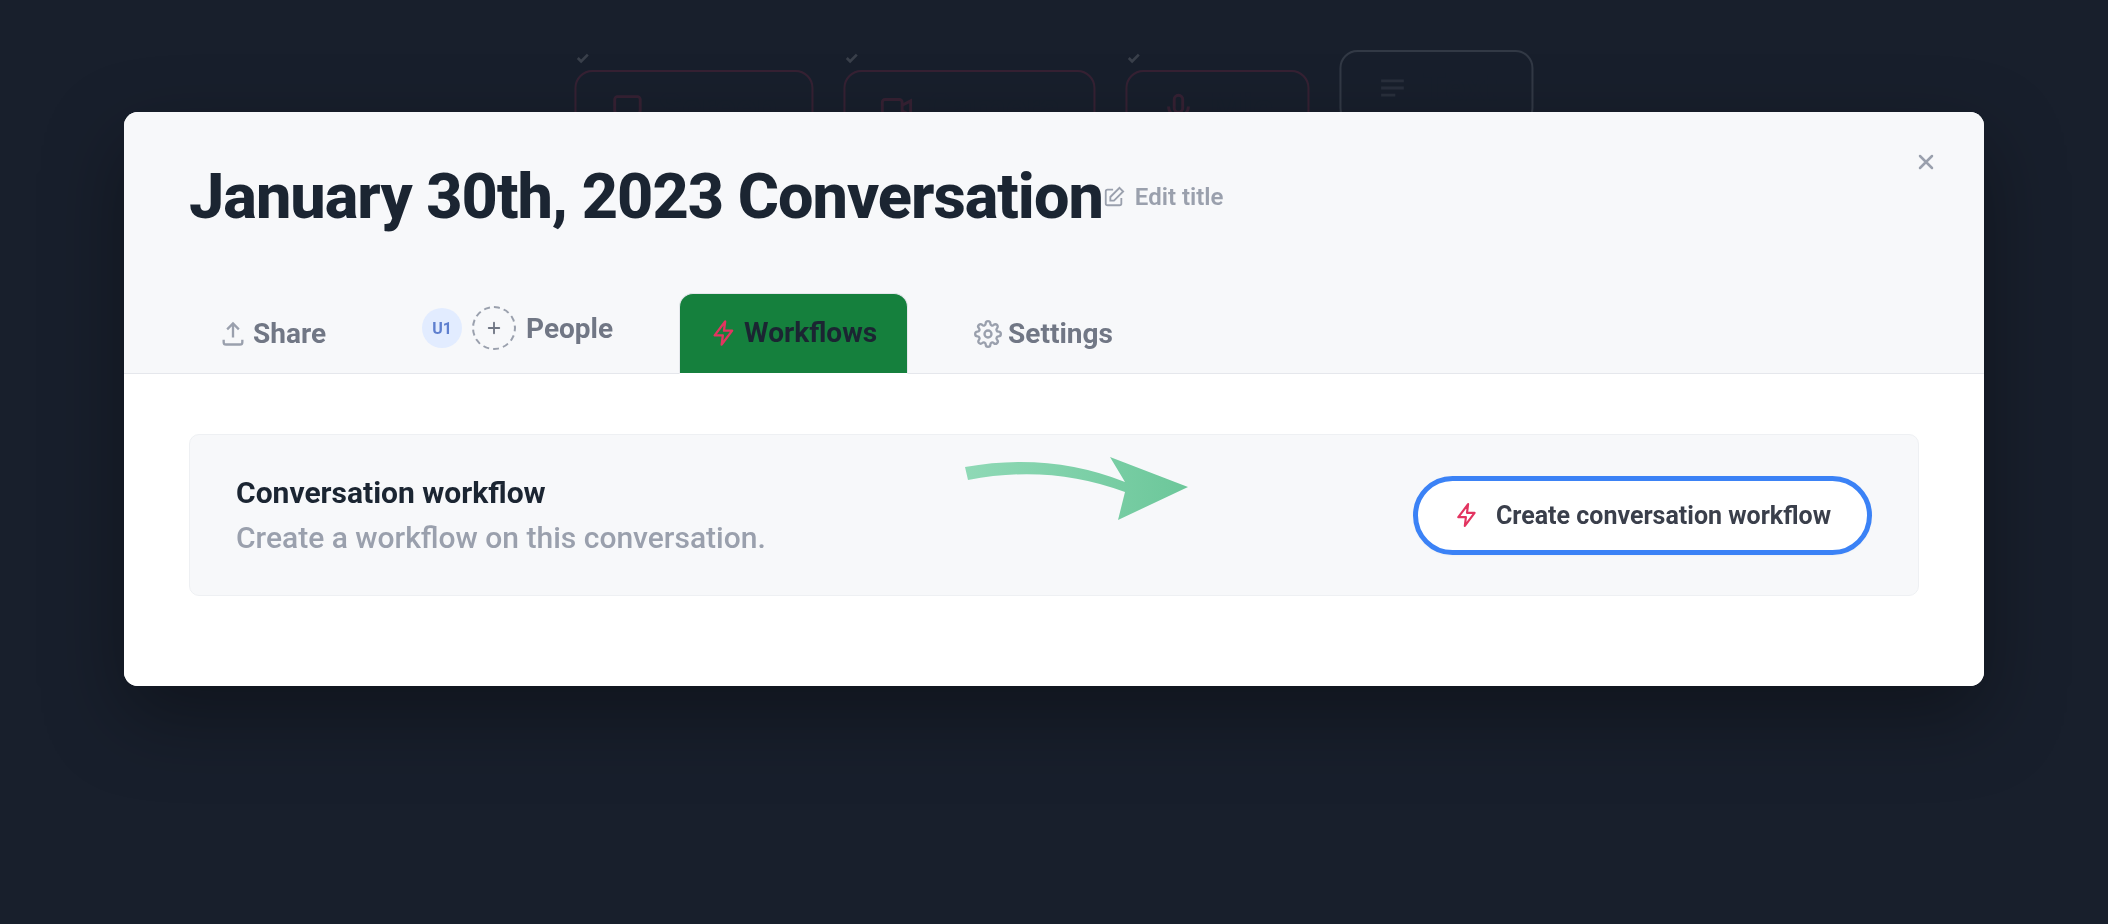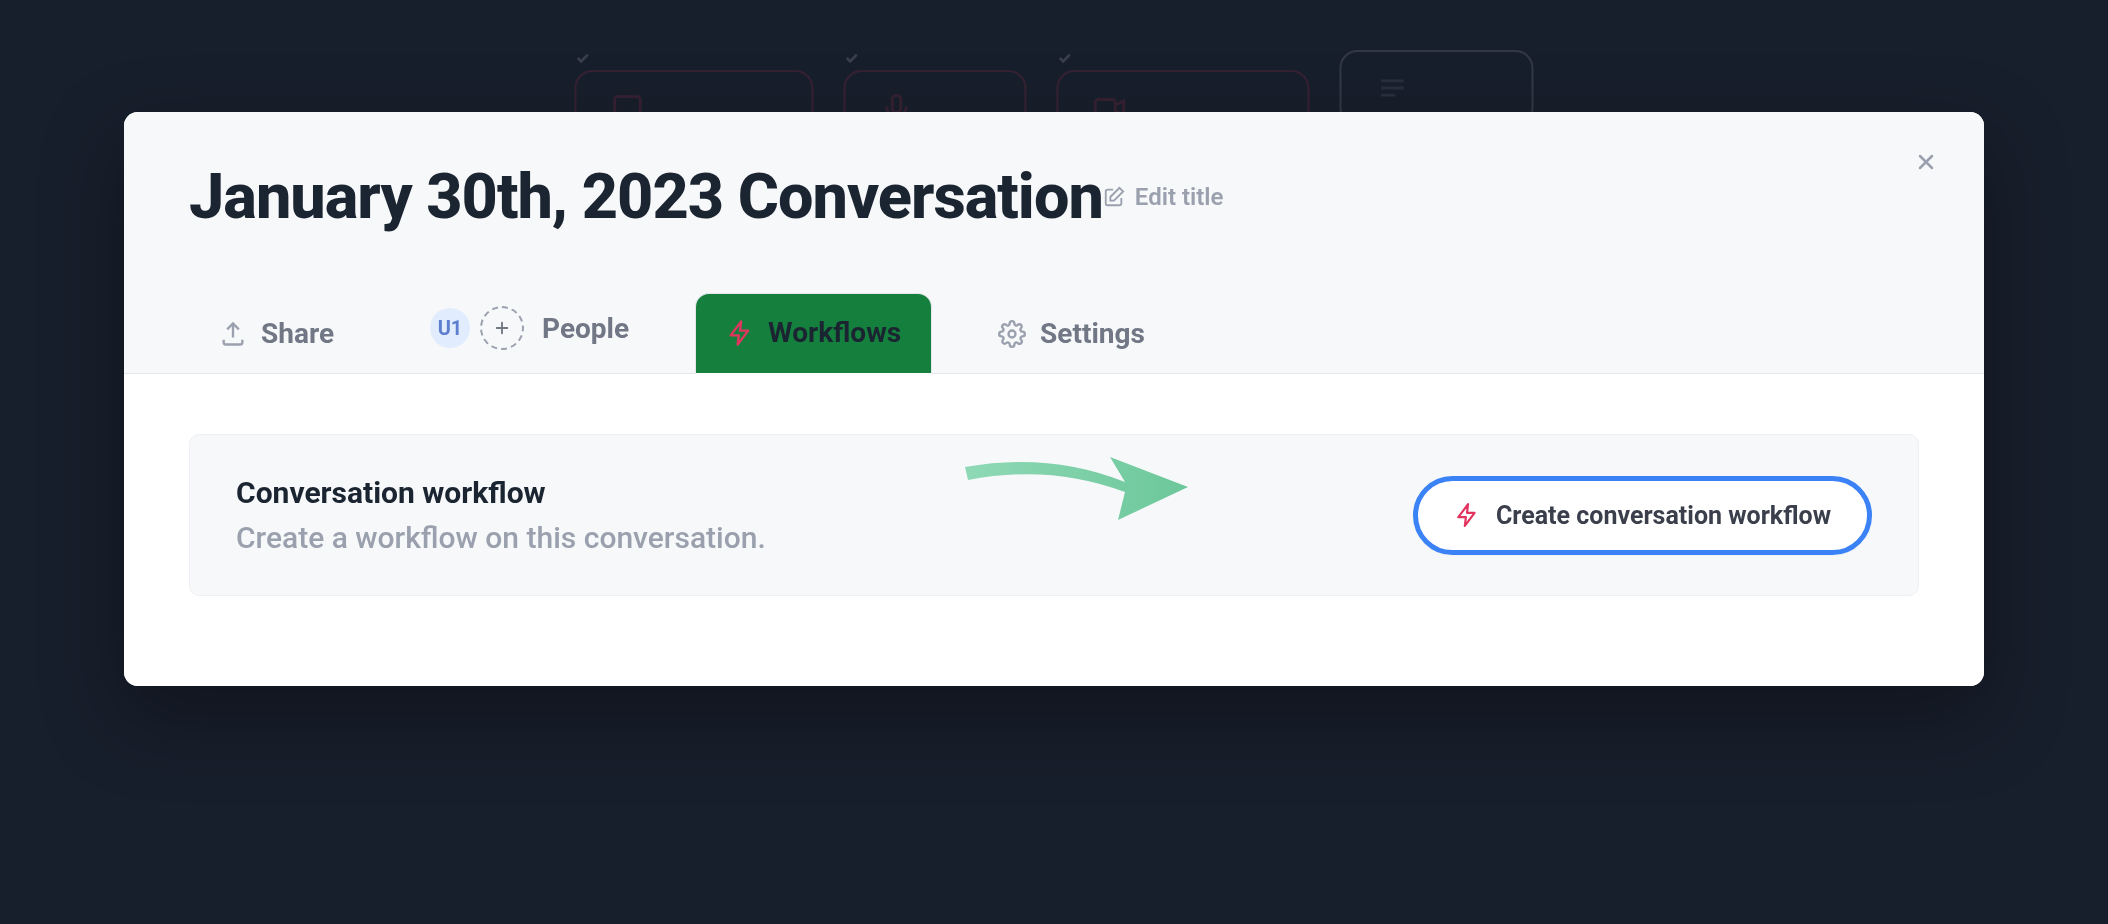--- a/index.html
+++ b/index.html
@@ -97,21 +97,21 @@
   
   .tabs {
     display: flex;
     align-items: flex-end;
     gap: 36px;
     margin-top: 52px;
   }
   .tab {
     display: flex;
     align-items: center;
-    gap: 14px;
+    gap: 6px;
     padding: 22px 30px 24px 30px;
     color: #717785;
     font-size: 28px;
     font-weight: 700;
     cursor: pointer;
     border-radius: 14px 14px 0 0;
     position: relative;
     top: 1px;
   }
   .tab.active {
@@ -130,21 +130,21 @@
     align-items: center;
     gap: 10px;
     margin-right: 4px;
   }
   .avatar {
     width: 40px;
     height: 40px;
     border-radius: 50%;
     background: #e2ecff;
     color: #5e7fcf;
-    font-size: 20px;
+    font-size: 16px;
     font-weight: 700;
     display: flex;
     align-items: center;
     justify-content: center;
   }
   .add-circle {
     width: 40px;
     height: 40px;
     border-radius: 50%;
     border: 2px dashed #9aa0ad;
@@ -223,36 +223,36 @@
         </svg>
       <span>Screen</span>
     </div>
   </div>
   <div class="pill-wrap">
     <div class="check"><svg viewBox="0 0 24 24" width="16" height="16" fill="none" stroke="#fff" stroke-width="4">
           <path d="M5 12l5 5L20 7"></path>
         </svg></div>
     <div class="pill">
       <svg class="dev-icon" viewBox="0 0 24 24" fill="none" stroke="#e33460" stroke-width="2">
-          <rect x="9" y="3" width="6" height="12" rx="3"></rect>
-          <path d="M5 11a7 7 0 0 0 14 0M12 18v4"></path>
-        </svg>
-      <span>Mic</span>
+          <rect x="2" y="6" width="14" height="12" rx="2"></rect>
+          <path d="M16 10l6-3v10l-6-3"></path>
+        </svg>
+      <span>Camera</span>
     </div>
   </div>
   <div class="pill-wrap">
     <div class="check"><svg viewBox="0 0 24 24" width="16" height="16" fill="none" stroke="#fff" stroke-width="4">
           <path d="M5 12l5 5L20 7"></path>
         </svg></div>
     <div class="pill">
       <svg class="dev-icon" viewBox="0 0 24 24" fill="none" stroke="#e33460" stroke-width="2">
-          <rect x="2" y="6" width="14" height="12" rx="2"></rect>
-          <path d="M16 10l6-3v10l-6-3"></path>
-        </svg>
-      <span>Camera</span>
+          <rect x="9" y="3" width="6" height="12" rx="3"></rect>
+          <path d="M5 11a7 7 0 0 0 14 0M12 18v4"></path>
+        </svg>
+      <span>Mic</span>
     </div>
   </div>
   <div class="pill-wrap">
     <div class="pill plain">
       <svg class="dev-icon" viewBox="0 0 24 24" fill="none" stroke="#8a8f9c" stroke-width="2">
           <path d="M4 7h16M4 12h16M4 17h10"></path>
         </svg>
       <span>Text</span>
     </div>
   </div>

